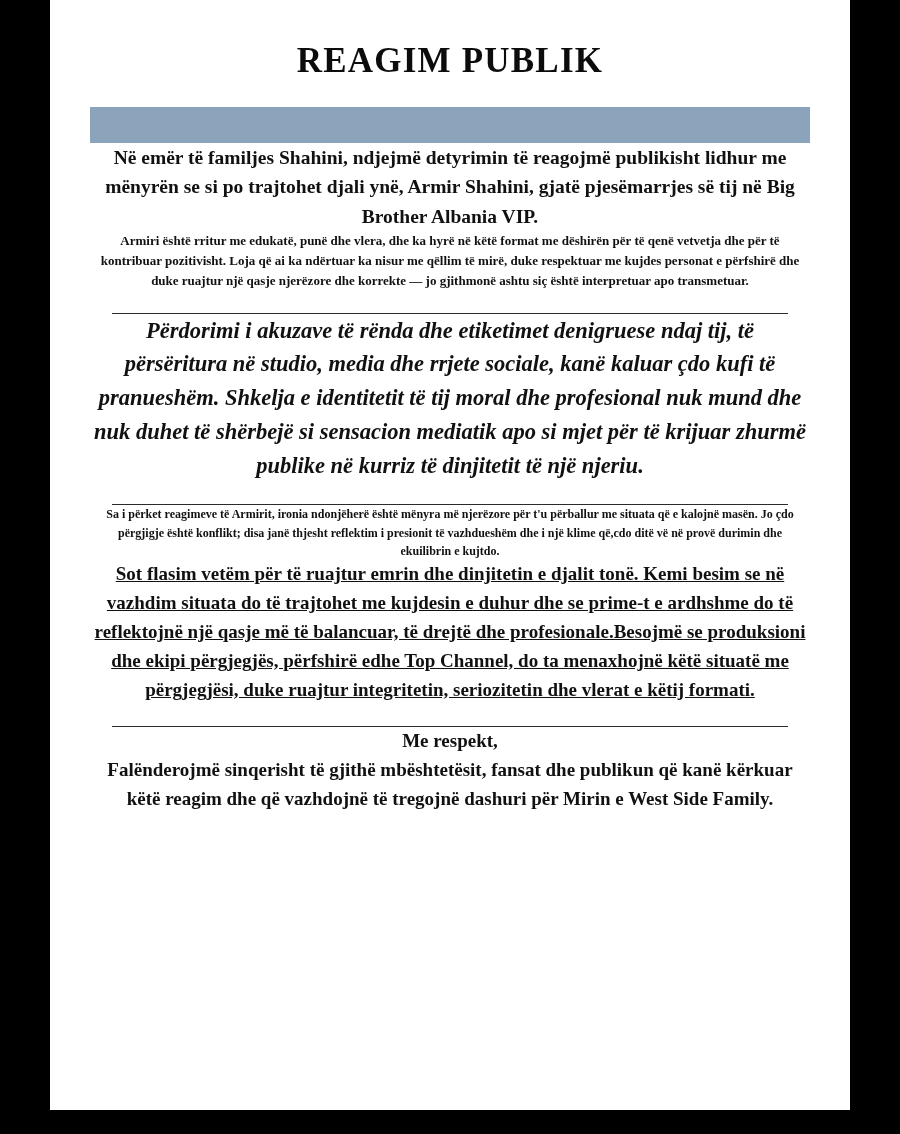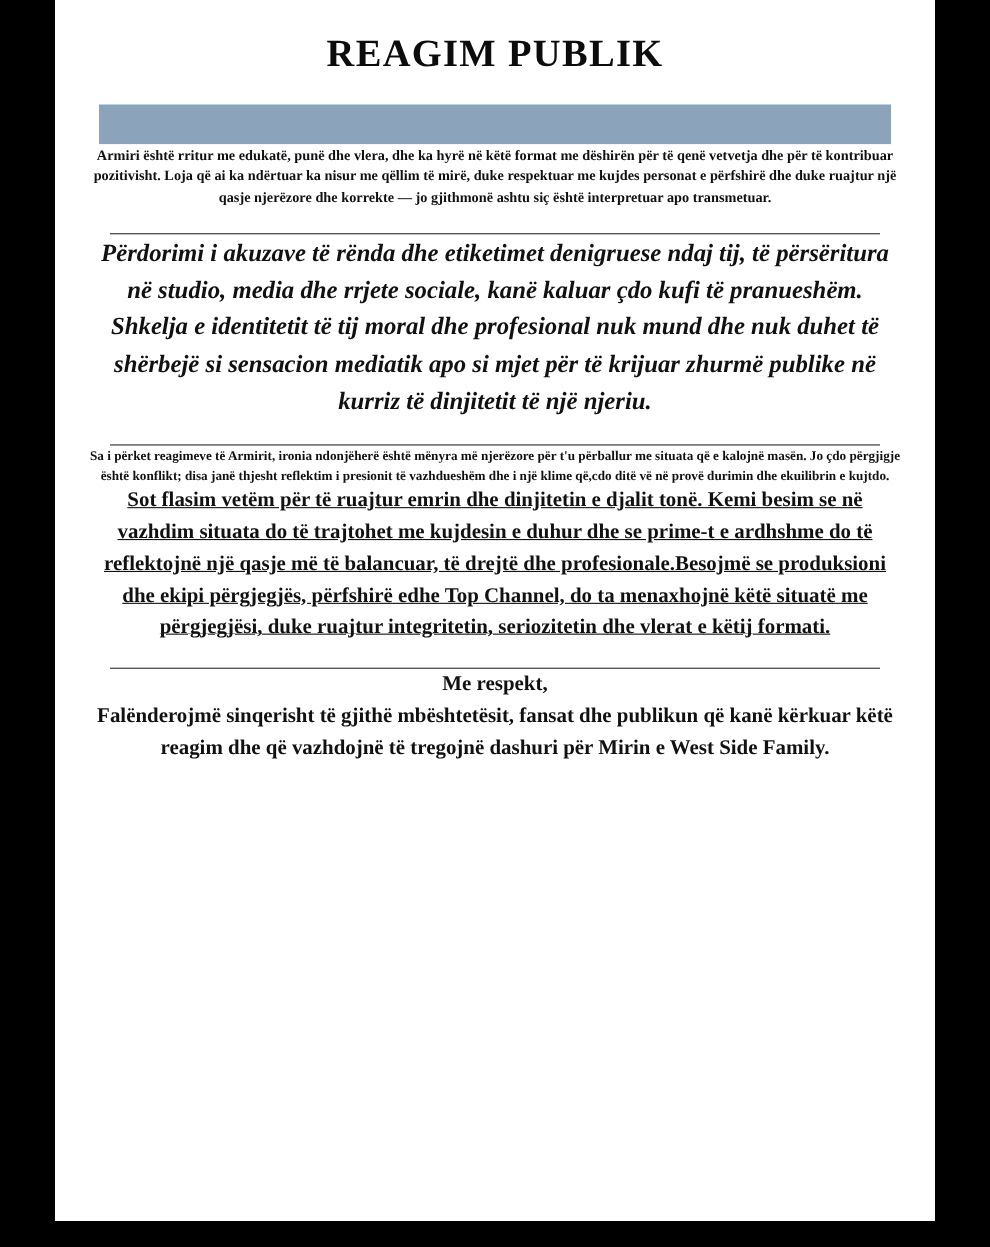--- a/index.html
+++ b/index.html
@@ -20,21 +20,21 @@
     background: #000000;
   }
   .sheet {
     position: absolute;
     left: 50px;
     top: 0px;
     width: 800px;
     height: 1110px;
     background: #ffffff;
     box-sizing: border-box;
-    padding: 0;
+    padding: 12px;
     overflow: hidden;
   }
   .top-crop {
     height: 8px;
     width: 100%;
     background: #ffffff;
   }
   .doc-title {
     text-align: center;
     font-family: "Liberation Serif", serif;
@@ -144,20 +144,21 @@
   <div class="sheet">
 
     <div class="top-crop"></div>
 
     <h1 class="doc-title">REAGIM PUBLIK</h1>
 
     <div class="title-underbar"></div>
 
     <div class="body-wrap">
 
+      <p class="para p-intro">Në emër të familjes Shahini, ndjejmë detyrimin të reagojmë publikisht lidhur me mënyrën se si po trajtohet djali ynë, Armir Shahini, gjatë pjesëmarrjes së tij në Big Brother Albania VIP.</p>
 
       <p class="para p-second">Armiri është rritur me edukatë, punë dhe vlera, dhe ka hyrë në këtë format me dëshirën për të qenë vetvetja dhe për të kontribuar pozitivisht. Loja që ai ka ndërtuar ka nisur me qëllim të mirë, duke respektuar me kujdes personat e përfshirë dhe duke ruajtur një qasje njerëzore dhe korrekte — jo gjithmonë ashtu siç është interpretuar apo transmetuar.</p>
 
       <hr class="rule">
 
       <p class="para p-third">Përdorimi i akuzave të rënda dhe etiketimet denigruese ndaj tij, të përsëritura në studio, media dhe rrjete sociale, kanë kaluar çdo kufi të pranueshëm. Shkelja e identitetit të tij moral dhe profesional nuk mund dhe nuk duhet të shërbejë si sensacion mediatik apo si mjet për të krijuar zhurmë publike në kurriz të dinjitetit të një njeriu.</p>
 
       <hr class="rule">
 
       <p class="para p-fourth">Sa i përket reagimeve të Armirit, ironia ndonjëherë është mënyra më njerëzore për t'u përballur me situata që e kalojnë masën. Jo çdo përgjigje është konflikt; disa janë thjesht reflektim i presionit të vazhdueshëm dhe i një klime që,cdo ditë vë në provë durimin dhe ekuilibrin e kujtdo.</p>

